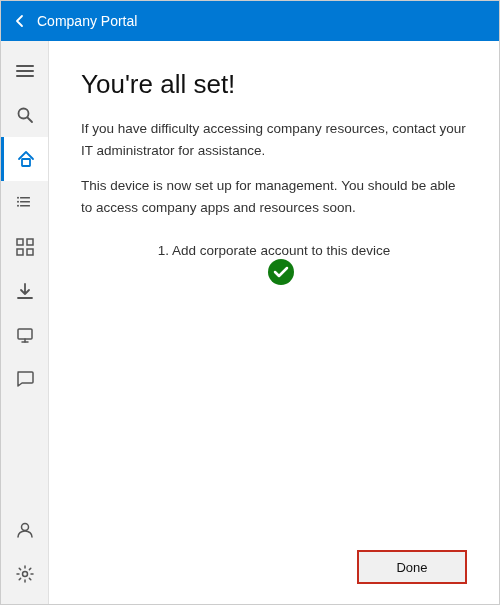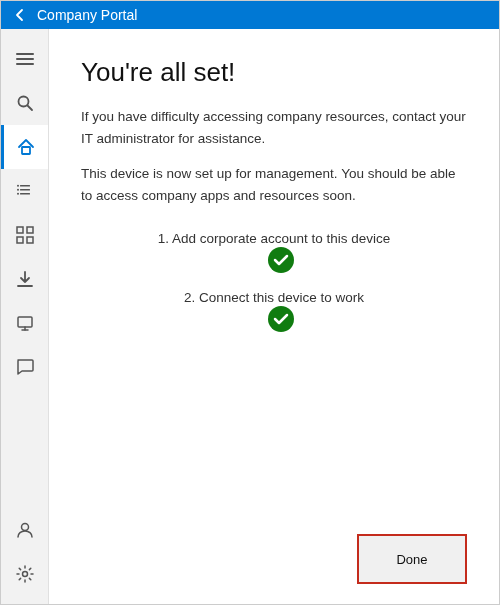--- a/index.html
+++ b/index.html
@@ -21,21 +21,21 @@
       height: 605px;
       display: flex;
       flex-direction: column;
       border: 1px solid #ccc;
     }
 
     
     .title-bar {
       background: #0078d4;
       color: white;
-      height: 28px;
+      height: 40px;
       display: flex;
       align-items: center;
       padding: 0 12px;
       flex-shrink: 0;
     }
 
     .title-bar-back {
       color: white;
       font-size: 16px;
       margin-right: 10px;
@@ -143,21 +143,21 @@
     
     .button-area {
       margin-top: auto;
       display: flex;
       justify-content: flex-end;
       padding-top: 20px;
     }
 
     .done-button {
       width: 110px;
-      height: 50px;
+      height: 34px;
       background: #f0f0f0;
       border: 2px solid #c42b1c;
       color: #111;
       font-size: 13px;
       cursor: pointer;
       font-family: 'Segoe UI', Arial, sans-serif;
       display: flex;
       align-items: center;
       justify-content: center;
     }
@@ -266,29 +266,20 @@
       <div class="checklist">
         <div class="checklist-item">
           <span class="checklist-label">
             <span>1. </span><span>Add corporate account to this device</span>
           </span>
           <svg class="check-icon" viewBox="0 0 28 28">
             <circle cx="14" cy="14" r="13" fill="#107c10"></circle>
             <path d="M8 14l4 4 8-8" stroke="white" stroke-width="2.5" stroke-linecap="round" stroke-linejoin="round" fill="none"></path>
           </svg>
         </div>
-        <div class="checklist-item">
-          <span class="checklist-label">
-            <span>2. </span><span>Connect this device to work</span>
-          </span>
-          <svg class="check-icon" viewBox="0 0 28 28">
-            <circle cx="14" cy="14" r="13" fill="#107c10"></circle>
-            <path d="M8 14l4 4 8-8" stroke="white" stroke-width="2.5" stroke-linecap="round" stroke-linejoin="round" fill="none"></path>
-          </svg>
-        </div>
       </div>
 
       <div class="button-area">
         <button class="done-button">Done</button>
       </div>
     </main>
 
   </div>
 </div>
 

